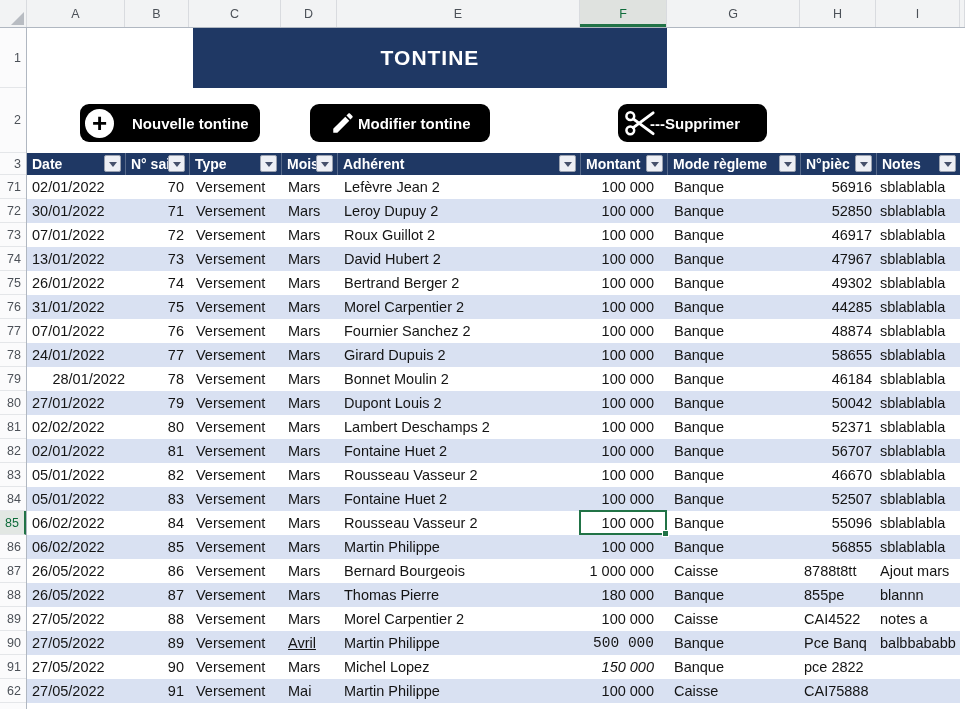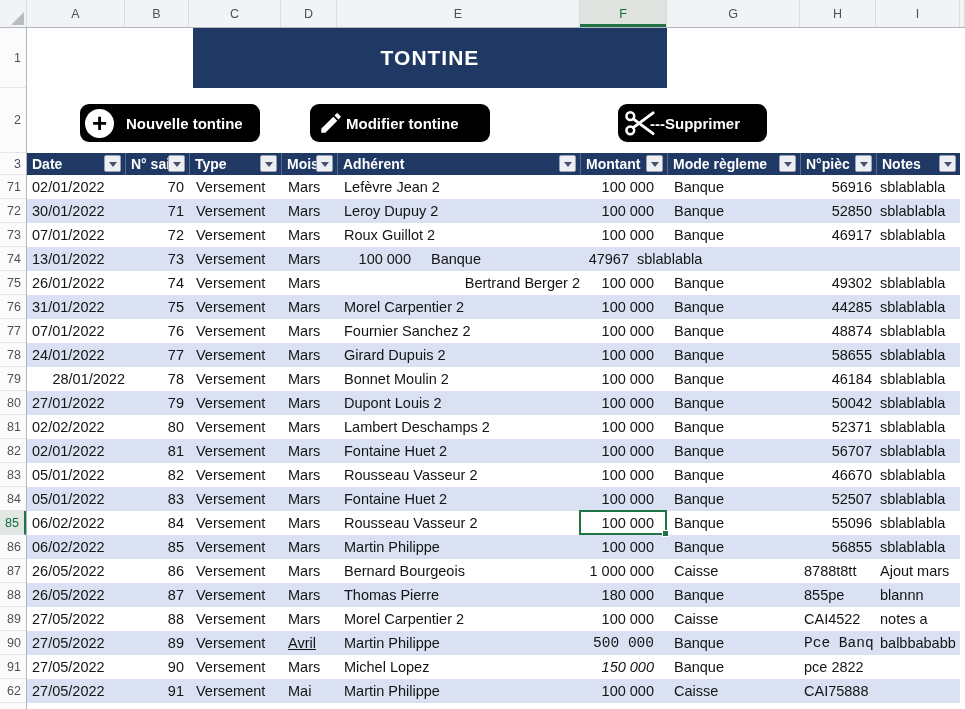--- a/index.html
+++ b/index.html
@@ -31,25 +31,25 @@
 
   
   #banner{position:absolute;left:193px;top:28px;width:474px;height:60px;background:var(--navy);
           color:#fff;font-weight:bold;font-size:21px;letter-spacing:1px;
           display:flex;align-items:center;justify-content:center;}
 
   
   .btn{position:absolute;top:104px;height:38px;background:#000;border-radius:9px;color:#fff;
        font-weight:bold;font-size:15px;display:flex;align-items:center;cursor:pointer;box-sizing:border-box;}
   #btn-new{left:80px;width:180px;padding-left:5px;}
-  #btn-edit{left:310px;width:180px;padding-left:8px;}
+  #btn-edit{left:310px;width:180px;padding-left:20px;}
   #btn-del{left:618px;width:149px;padding-left:6px;}
   .plus-ic{width:29px;height:29px;border-radius:50%;background:#fff;color:#000;display:flex;
            align-items:center;justify-content:center;font-size:26px;font-weight:bold;line-height:29px;flex:0 0 auto;}
-  #btn-new .lbl{margin-left:12px;}
+  #btn-new .lbl{margin-left:18px;}
   #btn-edit svg{margin-right:2px;}
   #btn-del .lbl{margin-left:-7px;}
 
   
   #thead{position:absolute;left:27px;top:153px;height:22px;display:flex;background:var(--navy);}
   .hcell{position:relative;box-sizing:border-box;color:#fff;font-weight:bold;font-size:14px;
          line-height:22px;padding-left:5px;white-space:nowrap;overflow:hidden;
          border-left:1px solid rgba(255,255,255,.25);}
   .hcell:first-child{border-left:none;}
   .hdrop{position:absolute;right:4px;top:2px;width:17px;height:17px;background:#edeff5;
@@ -208,31 +208,32 @@
         <div class="cell ar" style="width: 87px; padding-right: 13px;">100 000</div>
         <div class="cell" style="width: 133px; padding-left: 7px;">Banque</div>
         <div class="cell ar" style="width: 76px; padding-left: 4px; padding-right: 4px;">46917</div>
         <div class="cell" style="width: 84px; padding-left: 4px;">sblablabla</div>
       </div>
       <div class="row band">
         <div class="cell" style="width: 98px; padding-left: 5px;">13/01/2022</div>
         <div class="cell ar" style="width: 64px; padding-right: 5px;">73</div>
         <div class="cell" style="width: 92px; padding-left: 7px;">Versement</div>
         <div class="cell" style="width: 56px; padding-left: 7px;">Mars</div>
+        <div class="cell" style="width: 243px; padding-left: 7px;">David Hubert 2</div>
         <div class="cell ar" style="width: 87px; padding-right: 13px;">100 000</div>
         <div class="cell" style="width: 133px; padding-left: 7px;">Banque</div>
         <div class="cell ar" style="width: 76px; padding-left: 4px; padding-right: 4px;">47967</div>
         <div class="cell" style="width: 84px; padding-left: 4px;">sblablabla</div>
       </div>
       <div class="row">
         <div class="cell" style="width: 98px; padding-left: 5px;">26/01/2022</div>
         <div class="cell ar" style="width: 64px; padding-right: 5px;">74</div>
         <div class="cell" style="width: 92px; padding-left: 7px;">Versement</div>
         <div class="cell" style="width: 56px; padding-left: 7px;">Mars</div>
-        <div class="cell" style="width: 243px; padding-left: 7px; text-align: right;">Bertrand Berger 2</div>
+        <div class="cell" style="width: 243px; padding-left: 7px;">Bertrand Berger 2</div>
         <div class="cell ar" style="width: 87px; padding-right: 13px;">100 000</div>
         <div class="cell" style="width: 133px; padding-left: 7px;">Banque</div>
         <div class="cell ar" style="width: 76px; padding-left: 4px; padding-right: 4px;">49302</div>
         <div class="cell" style="width: 84px; padding-left: 4px;">sblablabla</div>
       </div>
       <div class="row band">
         <div class="cell" style="width: 98px; padding-left: 5px;">31/01/2022</div>
         <div class="cell ar" style="width: 64px; padding-right: 5px;">75</div>
         <div class="cell" style="width: 92px; padding-left: 7px;">Versement</div>
         <div class="cell" style="width: 56px; padding-left: 7px;">Mars</div>
@@ -386,21 +387,21 @@
         <div class="cell" style="width: 84px; padding-left: 4px;">notes a</div>
       </div>
       <div class="row band">
         <div class="cell" style="width: 98px; padding-left: 5px;">27/05/2022</div>
         <div class="cell ar" style="width: 64px; padding-right: 5px;">89</div>
         <div class="cell" style="width: 92px; padding-left: 7px;">Versement</div>
         <div class="cell" style="width: 56px; padding-left: 7px; text-decoration: underline;">Avril</div>
         <div class="cell" style="width: 243px; padding-left: 7px;">Martin Philippe</div>
         <div class="cell ar" style="width: 87px; padding-right: 13px; font-family: Liberation Mono, monospace;">500 000</div>
         <div class="cell" style="width: 133px; padding-left: 7px;">Banque</div>
-        <div class="cell" style="width: 76px; padding-left: 4px; font-family: Liberation Mono, monospace;">Pce Banq</div>
+        <div class="cell" style="width: 76px; padding-left: 4px;">Pce Banq</div>
         <div class="cell" style="width: 84px; padding-left: 4px;">balbbababb</div>
       </div>
       <div class="row">
         <div class="cell" style="width: 98px; padding-left: 5px;">27/05/2022</div>
         <div class="cell ar" style="width: 64px; padding-right: 5px;">90</div>
         <div class="cell" style="width: 92px; padding-left: 7px;">Versement</div>
         <div class="cell" style="width: 56px; padding-left: 7px;">Mars</div>
         <div class="cell" style="width: 243px; padding-left: 7px;">Michel Lopez</div>
         <div class="cell ar" style="width: 87px; padding-right: 13px; font-style: italic;">150 000</div>
         <div class="cell" style="width: 133px; padding-left: 7px;">Banque</div>

